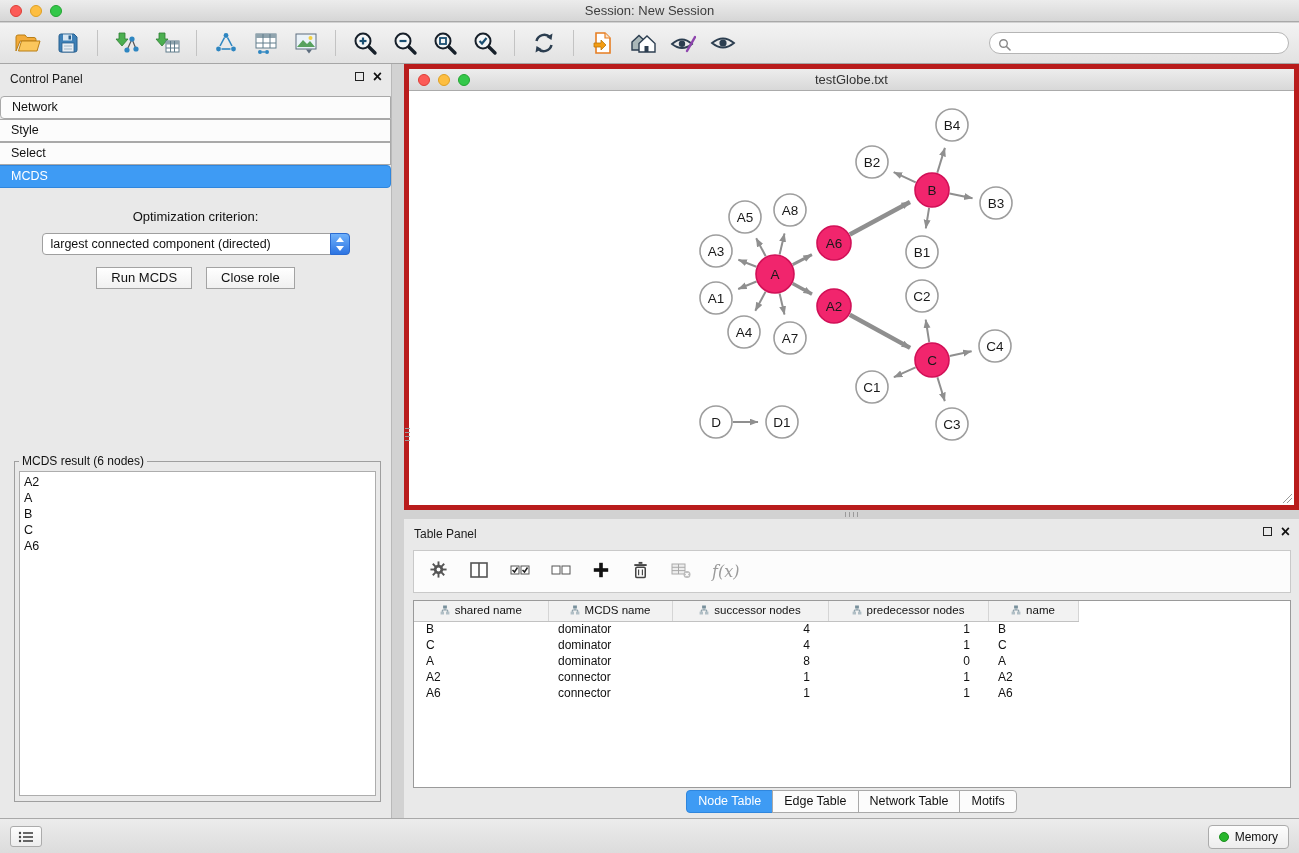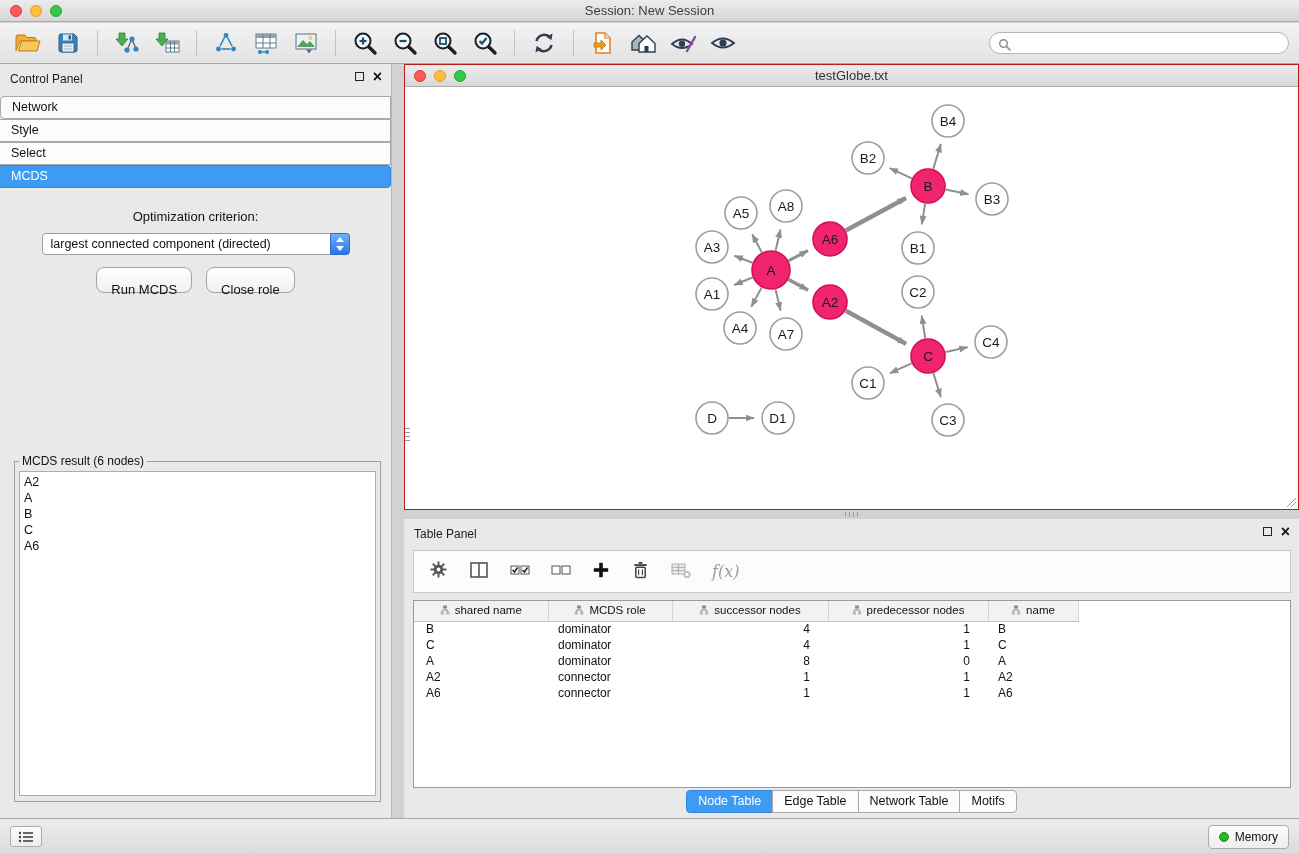--- a/index.html
+++ b/index.html
@@ -49,32 +49,32 @@
   .dropdown { position:relative; margin:9px auto 0; width:308px; height:22px; background:#fff;
     border:1px solid #9f9f9f; border-radius:4px; font-size:12.5px; line-height:20px; padding-left:8px; color:#111; }
   .dd-stepper { position:absolute; right:-1px; top:-1px; bottom:-1px; width:20px;
     background:linear-gradient(#6fb1fb,#2d74e2); border-radius:0 4px 4px 0; border:1px solid #2a6bd2; }
   .dd-stepper .up, .dd-stepper .dn { position:absolute; left:5px; width:0; height:0;
     border-left:4px solid transparent; border-right:4px solid transparent; }
   .dd-stepper .up { top:3px; border-bottom:5px solid #fff; }
   .dd-stepper .dn { bottom:3px; border-top:5px solid #fff; }
 
   .btn-row { display:flex; justify-content:center; gap:14px; margin-top:12px; }
-  .btn { height:22px; padding:12px 14px; background:linear-gradient(#ffffff,#f0f0f0);
-    border:1px solid #a3a3a3; border-radius:8px; font-size:13px; line-height:20px; color:#111; }
+  .btn { height:22px; padding:0 14px; background:linear-gradient(#ffffff,#f0f0f0);
+    border:1px solid #a3a3a3; border-radius:0; font-size:13px; line-height:20px; color:#111; }
 
   .result-fieldset { position:absolute; left:14px; right:10px; top:390px; bottom:16px;
     border:1px solid #9f9f9f; padding:3px 4px 5px; }
   .result-fieldset legend { font-size:12px; padding:0 3px; color:#111; }
   .result-list { height:100%; background:#fff; border:1px solid #adadad; overflow:auto; padding:2px 4px; }
   .result-item { font-size:12.5px; line-height:16px; color:#111; }
 
   
   .network-window { position:absolute; left:404px; top:64px; width:895px; height:446px;
-    background:#fff; border:1px solid #b91c1c; }
+    background:#fff; border:5px solid #b91c1c; }
   .nw-titlebar { position:relative; height:22px; background:linear-gradient(#ededed,#d8d8d8);
     border-bottom:1px solid #ababab; }
   .nw-titlebar .traffic { top:5px; left:9px; }
   .nw-title { text-align:center; line-height:21px; font-size:13px; color:#333; }
   .nw-canvas { position:absolute; top:23px; left:0; right:0; bottom:0; background:#fff; }
   .corner-resize { position:absolute; right:1px; bottom:1px; }
   .h-grip { position:absolute; left:845px; top:512px; width:14px; height:5px;
     background:repeating-linear-gradient(90deg,#9a9a9a 0 1px,transparent 1px 4px); }
   .v-grip { position:absolute; left:405px; top:427px; width:5px; height:14px;
     background:repeating-linear-gradient(0deg,#9a9a9a 0 1px,transparent 1px 4px); }
@@ -524,21 +524,21 @@
                   <rect x="3.1" y="0.5" width="3.8" height="3" fill="#78909c"></rect>
                   <path d="M5 3.5 V5 M2.3 7 V5 H7.7 V7" stroke="#78909c" fill="none" stroke-width="0.9"></path>
                   <rect x="0.6" y="6.6" width="3.4" height="2.9" fill="#b0bec5"></rect>
                   <rect x="6" y="6.6" width="3.4" height="2.9" fill="#b0bec5"></rect>
                 </svg></span><span>shared name</span></th>
             <th><span class="sort-ic"><svg width="10" height="10" viewBox="0 0 10 10">
                   <rect x="3.1" y="0.5" width="3.8" height="3" fill="#78909c"></rect>
                   <path d="M5 3.5 V5 M2.3 7 V5 H7.7 V7" stroke="#78909c" fill="none" stroke-width="0.9"></path>
                   <rect x="0.6" y="6.6" width="3.4" height="2.9" fill="#b0bec5"></rect>
                   <rect x="6" y="6.6" width="3.4" height="2.9" fill="#b0bec5"></rect>
-                </svg></span><span>MCDS role</span></th>
+                </svg></span><span>MCDS name</span></th>
             <th><span class="sort-ic"><svg width="10" height="10" viewBox="0 0 10 10">
                   <rect x="3.1" y="0.5" width="3.8" height="3" fill="#78909c"></rect>
                   <path d="M5 3.5 V5 M2.3 7 V5 H7.7 V7" stroke="#78909c" fill="none" stroke-width="0.9"></path>
                   <rect x="0.6" y="6.6" width="3.4" height="2.9" fill="#b0bec5"></rect>
                   <rect x="6" y="6.6" width="3.4" height="2.9" fill="#b0bec5"></rect>
                 </svg></span><span>successor nodes</span></th>
             <th><span class="sort-ic"><svg width="10" height="10" viewBox="0 0 10 10">
                   <rect x="3.1" y="0.5" width="3.8" height="3" fill="#78909c"></rect>
                   <path d="M5 3.5 V5 M2.3 7 V5 H7.7 V7" stroke="#78909c" fill="none" stroke-width="0.9"></path>
                   <rect x="0.6" y="6.6" width="3.4" height="2.9" fill="#b0bec5"></rect>

